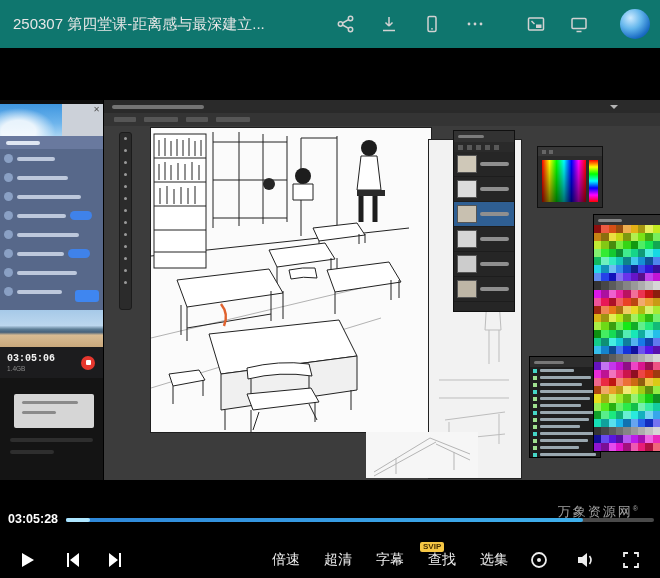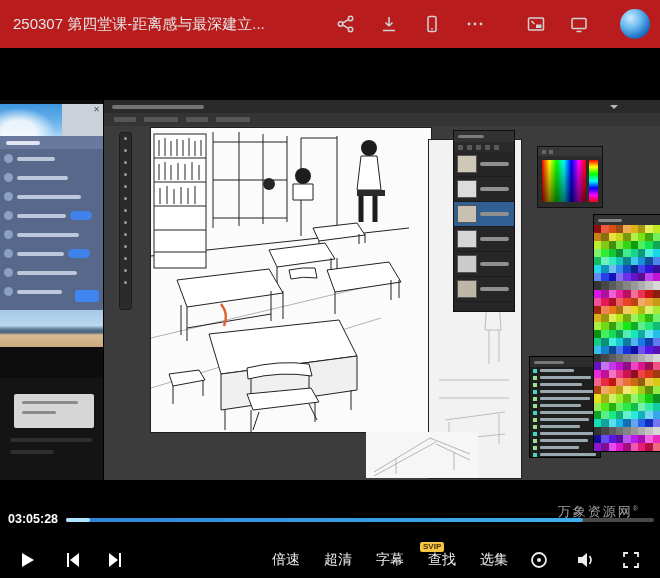--- a/index.html
+++ b/index.html
@@ -1,21 +1,21 @@
 <!DOCTYPE html>
 <html><head>
 <meta charset="utf-8">
 <style>
   *{margin:0;padding:0;box-sizing:border-box}
   html,body{width:660px;height:578px;overflow:hidden}
   body{background:#000;font-family:"Liberation Sans",sans-serif;position:relative}
   svg{display:block}
 
   
-  .header{position:absolute;top:0;left:0;right:0;height:48px;background:#b91c1c;display:flex;align-items:center;padding:0 10px 0 13px;z-index:30}
+  .header{position:absolute;top:0;left:0;right:0;height:48px;background:#0f766e;display:flex;align-items:center;padding:0 10px 0 13px;z-index:30}
   .title{color:#e6e6e6;font-size:15px;white-space:nowrap}
   .hicons{margin-left:auto;display:flex;align-items:center;gap:23px}
   .hicon{width:20px;height:20px;color:#d2d2d2;cursor:pointer}
   .hicon.gap{margin-left:18px}
   .avatar{width:30px;height:30px;border-radius:50%;margin-left:8px;
     background:radial-gradient(circle at 35% 30%,#cdeaff 0%,#63b6ec 38%,#1a6cc4 72%,#0c3f86 100%)}
 
   
   .stage{position:absolute;top:48px;left:0;width:660px;height:530px;background:#000}
   .desktop{position:absolute;top:52px;left:0;width:660px;height:380px;background:#0d0d0d}
@@ -209,20 +209,29 @@
               <span class="cbar" style="width: 60px;"></span>
             </div>
             <div class="chatrow">
               <span class="cav"></span>
               <span class="cbar" style="width: 45px;"></span>
             </div>
           </div>
         <span class="chatbtn"></span>
       </div>
       <div class="beach"></div>
+      <div class="recbar">
+        <div>
+          <div class="rectime">03:05:06</div>
+          <div class="recinfo">1.4GB</div>
+        </div>
+        <span class="recdot">
+            <span class="recsq"></span>
+          </span>
+      </div>
       <div class="lowpanel">
         <div class="popup">
           <span class="pbar w1"></span>
             <span class="pbar w2"></span>
         </div>
         <span class="lpbar" style="margin-top:60px"></span>
         <span class="lpbar s2"></span>
       </div>
 
       <div class="ps">

